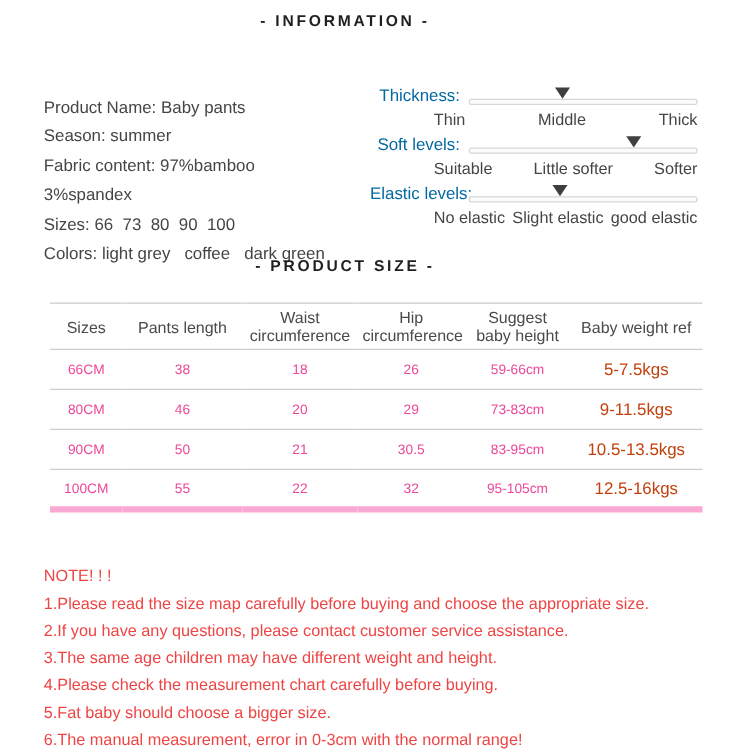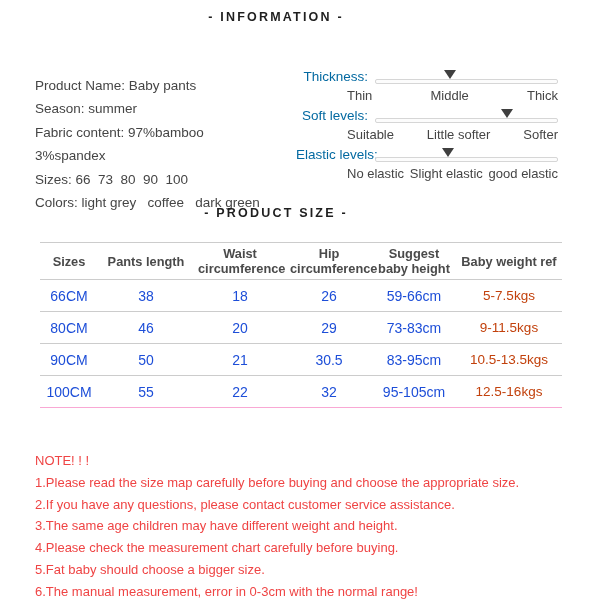--- a/index.html
+++ b/index.html
@@ -102,42 +102,42 @@
     left: 40px;
     top: 242px;
     width: 522px;
   }
   table.size-table {
     width: 522px;
     border-collapse: collapse;
     table-layout: fixed;
   }
   .size-table th {
-    font-weight: bold;
+    font-weight: normal;
     font-size: 12.8px;
     color: #4a4a4a;
     vertical-align: middle;
     height: 37px;
     line-height: 15px;
     padding: 2px 4px;
   }
   .size-table td {
-    font-size: 14px;
-    color: #1d4ed8;
+    font-size: 11px;
+    color: #ec4899;
     text-align: center;
     vertical-align: middle;
     height: 32px;
     padding: 0 4px;
   }
   .size-table td.weight {
     font-size: 13.5px;
     color: #c2410c;
   }
   .size-table tr { border-top: 1px solid #cccccc; }
-  .size-table tr.last { border-bottom: 1px solid #f9a8d4; }
+  .size-table tr.last { border-bottom: 5px solid #f9a8d4; }
 
   
   .notes {
     position: absolute;
     left: 35px;
     top: 450px;
     width: 540px;
   }
   .note-line {
     font-size: 13px;

